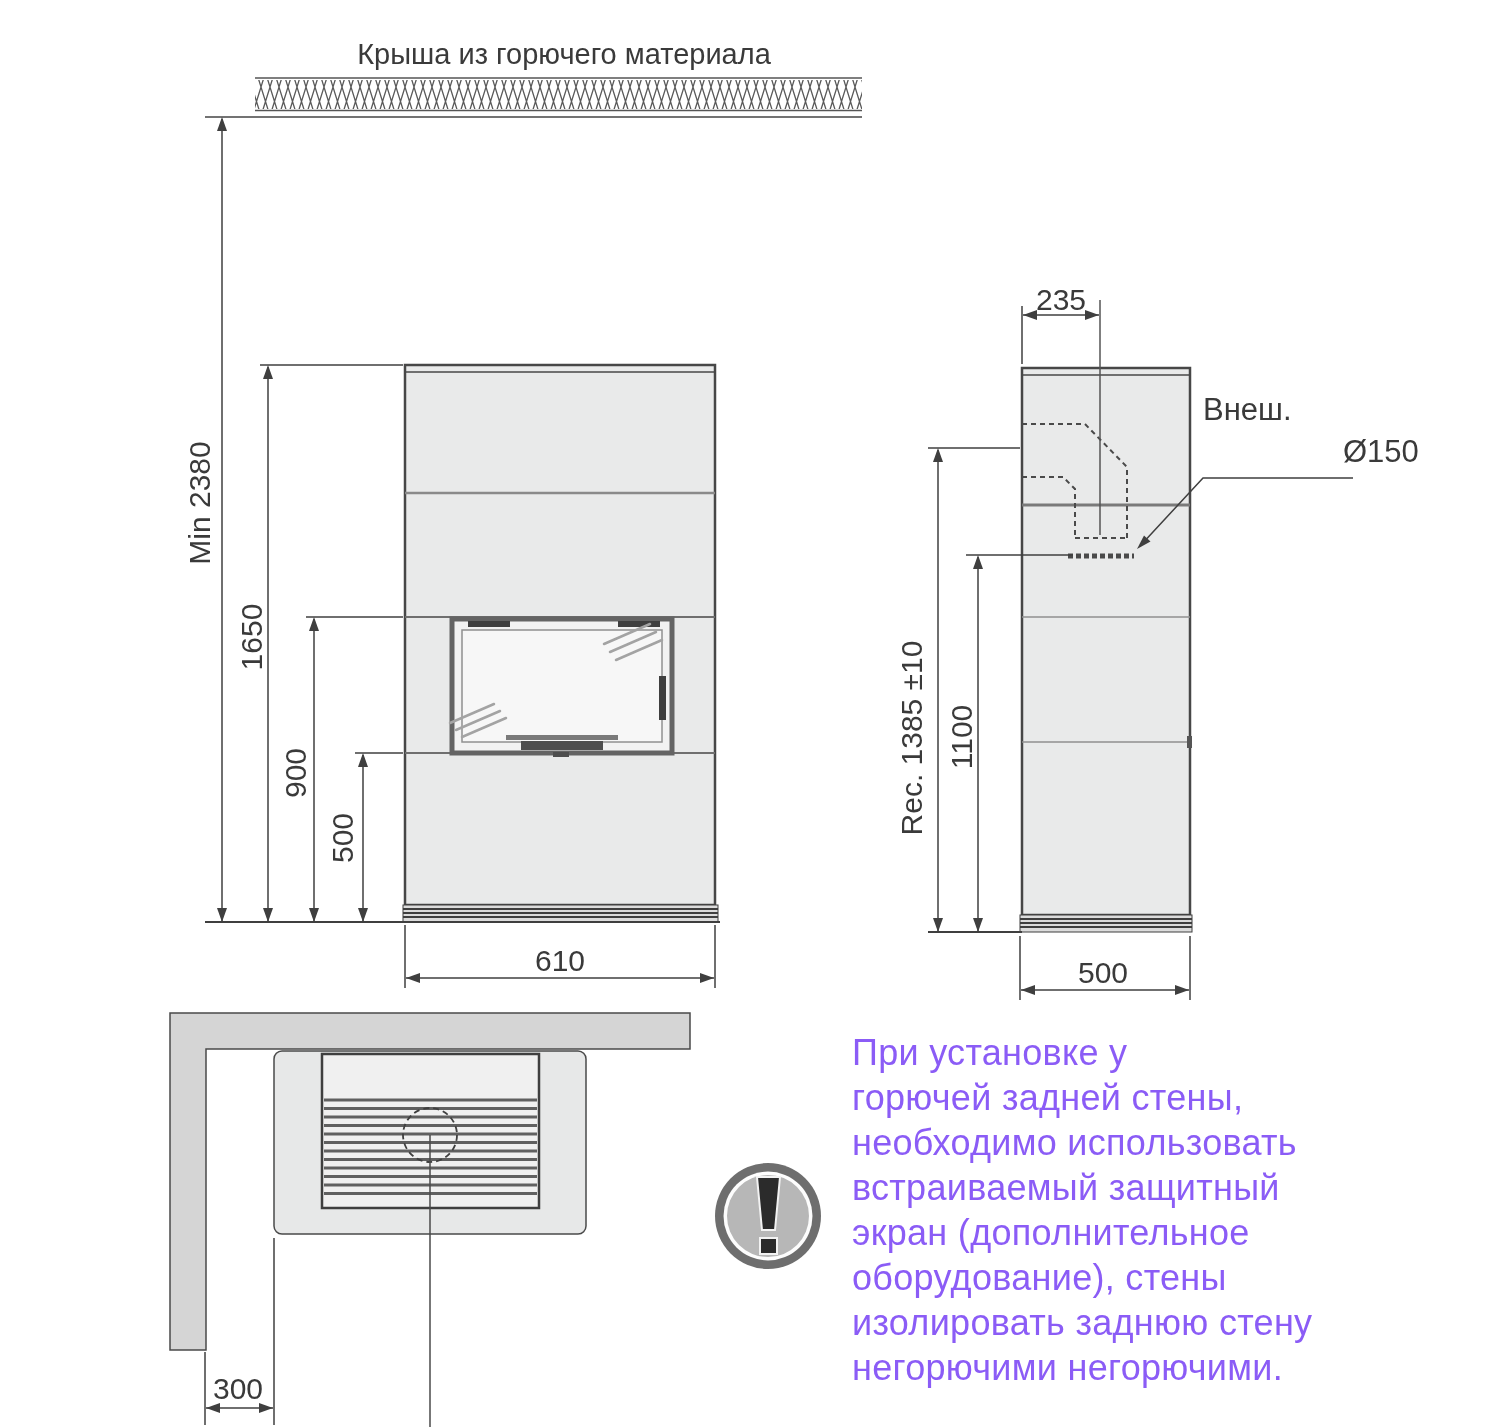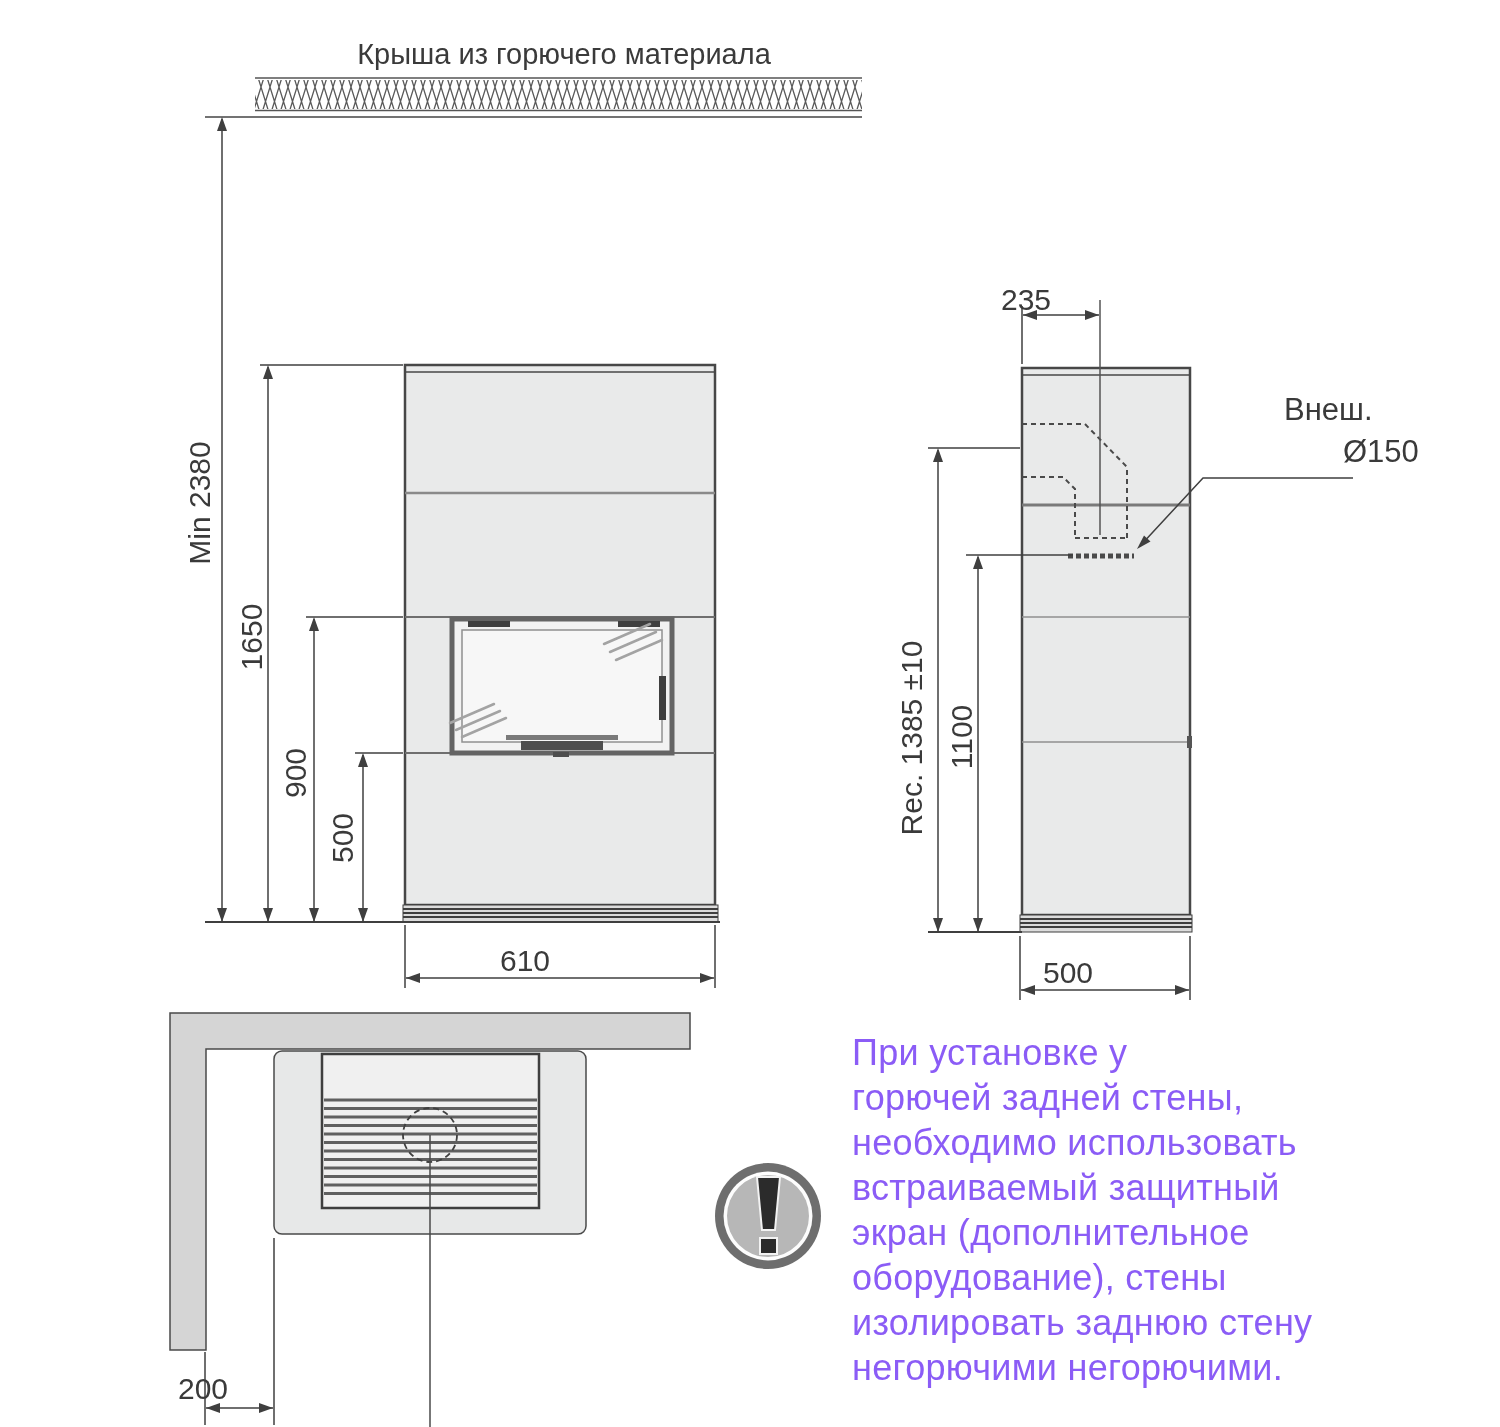--- a/index.html
+++ b/index.html
@@ -7,21 +7,21 @@
     position:relative;
     width:1500px;height:1427px;
     background:#ffffff;
     font-family:"Liberation Sans", sans-serif;
     color:#333333;
     overflow:hidden;
   }
   #drawing{position:absolute;left:0;top:0;}
   .lbl{position:absolute;color:#3a3a3a;white-space:nowrap;}
   .title{font-size:29px;text-align:center;}
-  .hlabel{font-size:30px;text-align:left;width:120px;}
+  .hlabel{font-size:30px;text-align:center;width:120px;}
   .vlabel{
     width:220px;height:34px;
     display:flex;align-items:center;justify-content:center;
     font-size:30px;
     transform:rotate(-90deg);
   }
   .fluelabel{font-size:31px;}
   .warn-line{font-size:36px;line-height:45px;letter-spacing:0.3px;color:#8b5cf6;}
   #warning-text{position:absolute;left:852px;top:1030px;}
 </style>
@@ -198,24 +198,24 @@
   <div class="lbl vlabel" style="left:142px;top:620px;">1650</div>
   <div class="lbl vlabel" style="left:186px;top:756px;">900</div>
   <div class="lbl vlabel" style="left:233px;top:821px;">500</div>
   <div class="lbl hlabel" style="left:500px;top:944px;">610</div>
 
   <div class="lbl hlabel" style="left:1001px;top:283px;">235</div>
   <div class="lbl vlabel" style="left:802px;top:721px;">Rec. 1385 ±10</div>
   <div class="lbl vlabel" style="left:852px;top:720px;">1100</div>
   <div class="lbl hlabel" style="left:1043px;top:956px;">500</div>
 
-  <div class="lbl fluelabel" style="left:1284px;top:392px;">Внеш.</div>
+  <div class="lbl fluelabel" style="left:1203px;top:392px;">Внеш.</div>
   <div class="lbl fluelabel" style="left:1301px;top:434px;margin-left:42px;">Ø150</div>
 
-  <div class="lbl hlabel" style="left:178px;top:1372px;">200</div>
+  <div class="lbl hlabel" style="left:178px;top:1372px;">300</div>
 
   <div id="warning-text">
     <div class="warn-line">При установке у</div>
     <div class="warn-line">горючей задней стены,</div>
     <div class="warn-line">необходимо использовать</div>
     <div class="warn-line">встраиваемый защитный</div>
     <div class="warn-line">экран (дополнительное</div>
     <div class="warn-line">оборудование), стены</div>
     <div class="warn-line">изолировать заднюю стену</div>
     <div class="warn-line">негорючими негорючими.</div>

